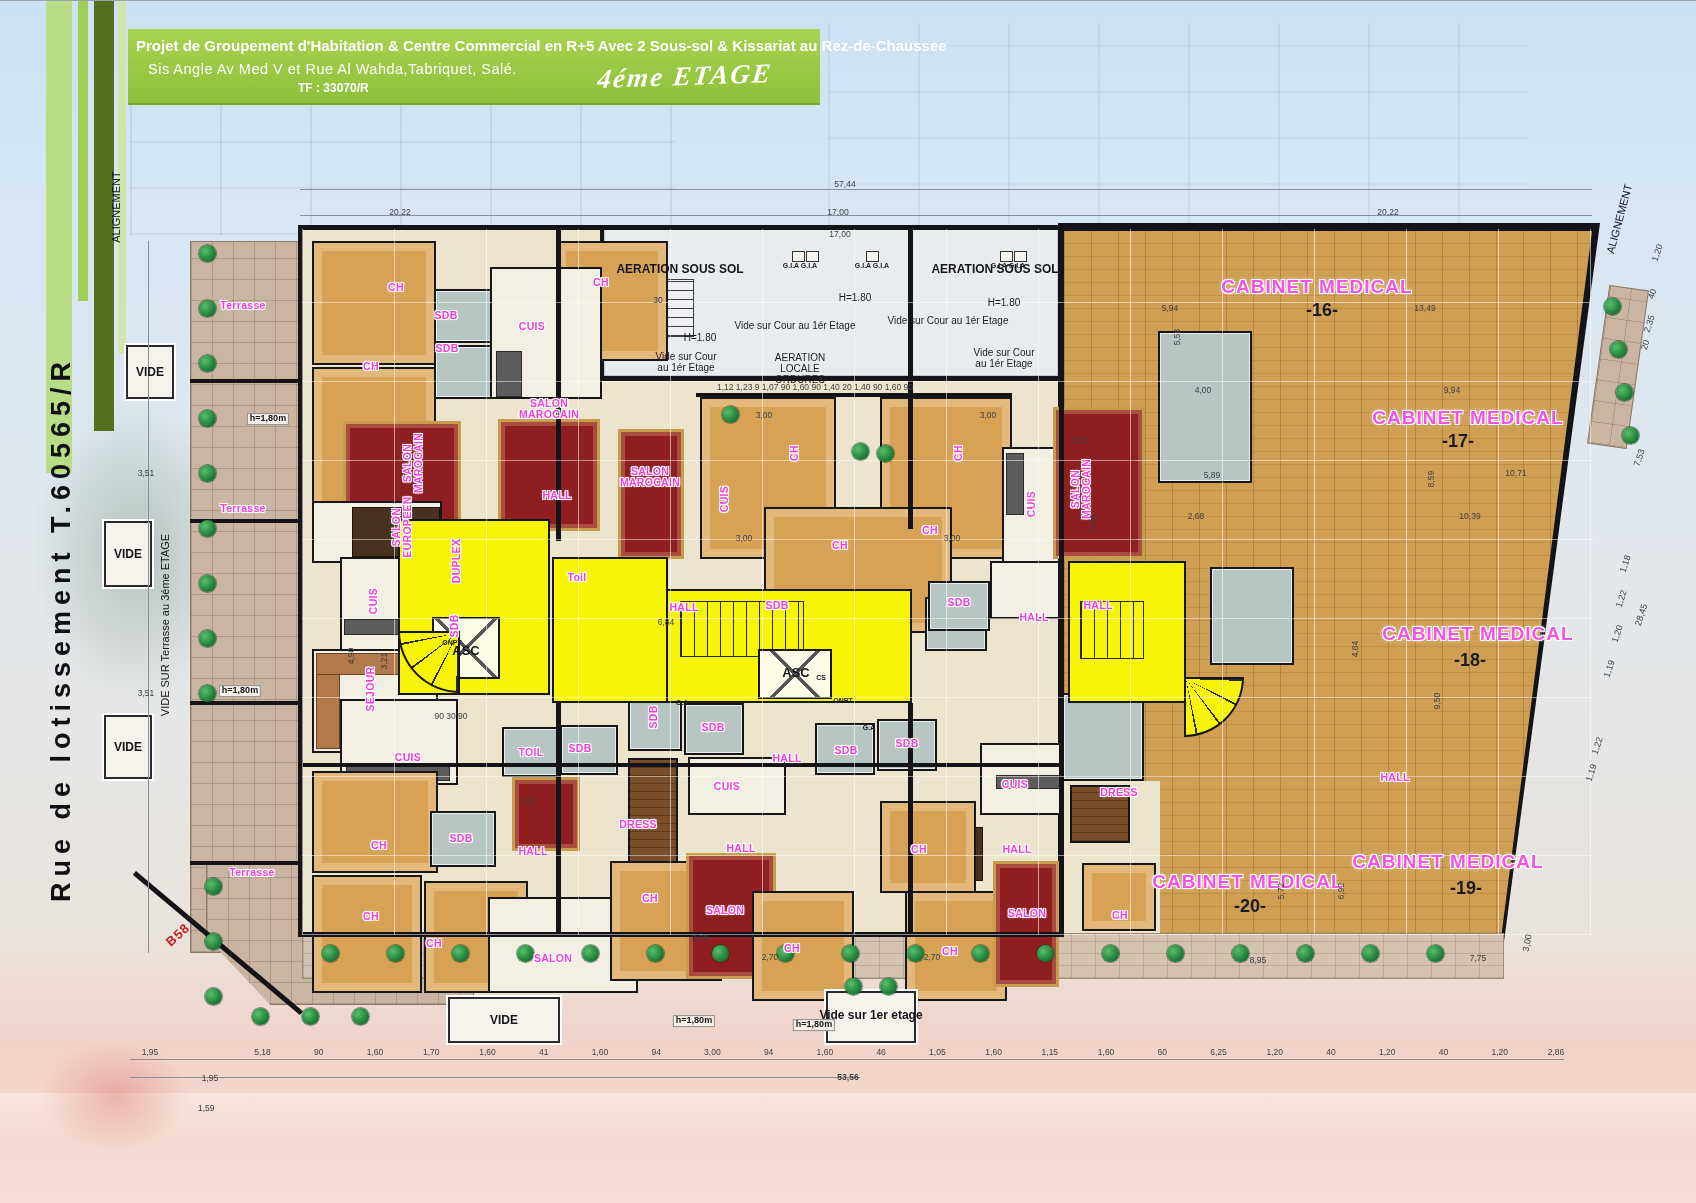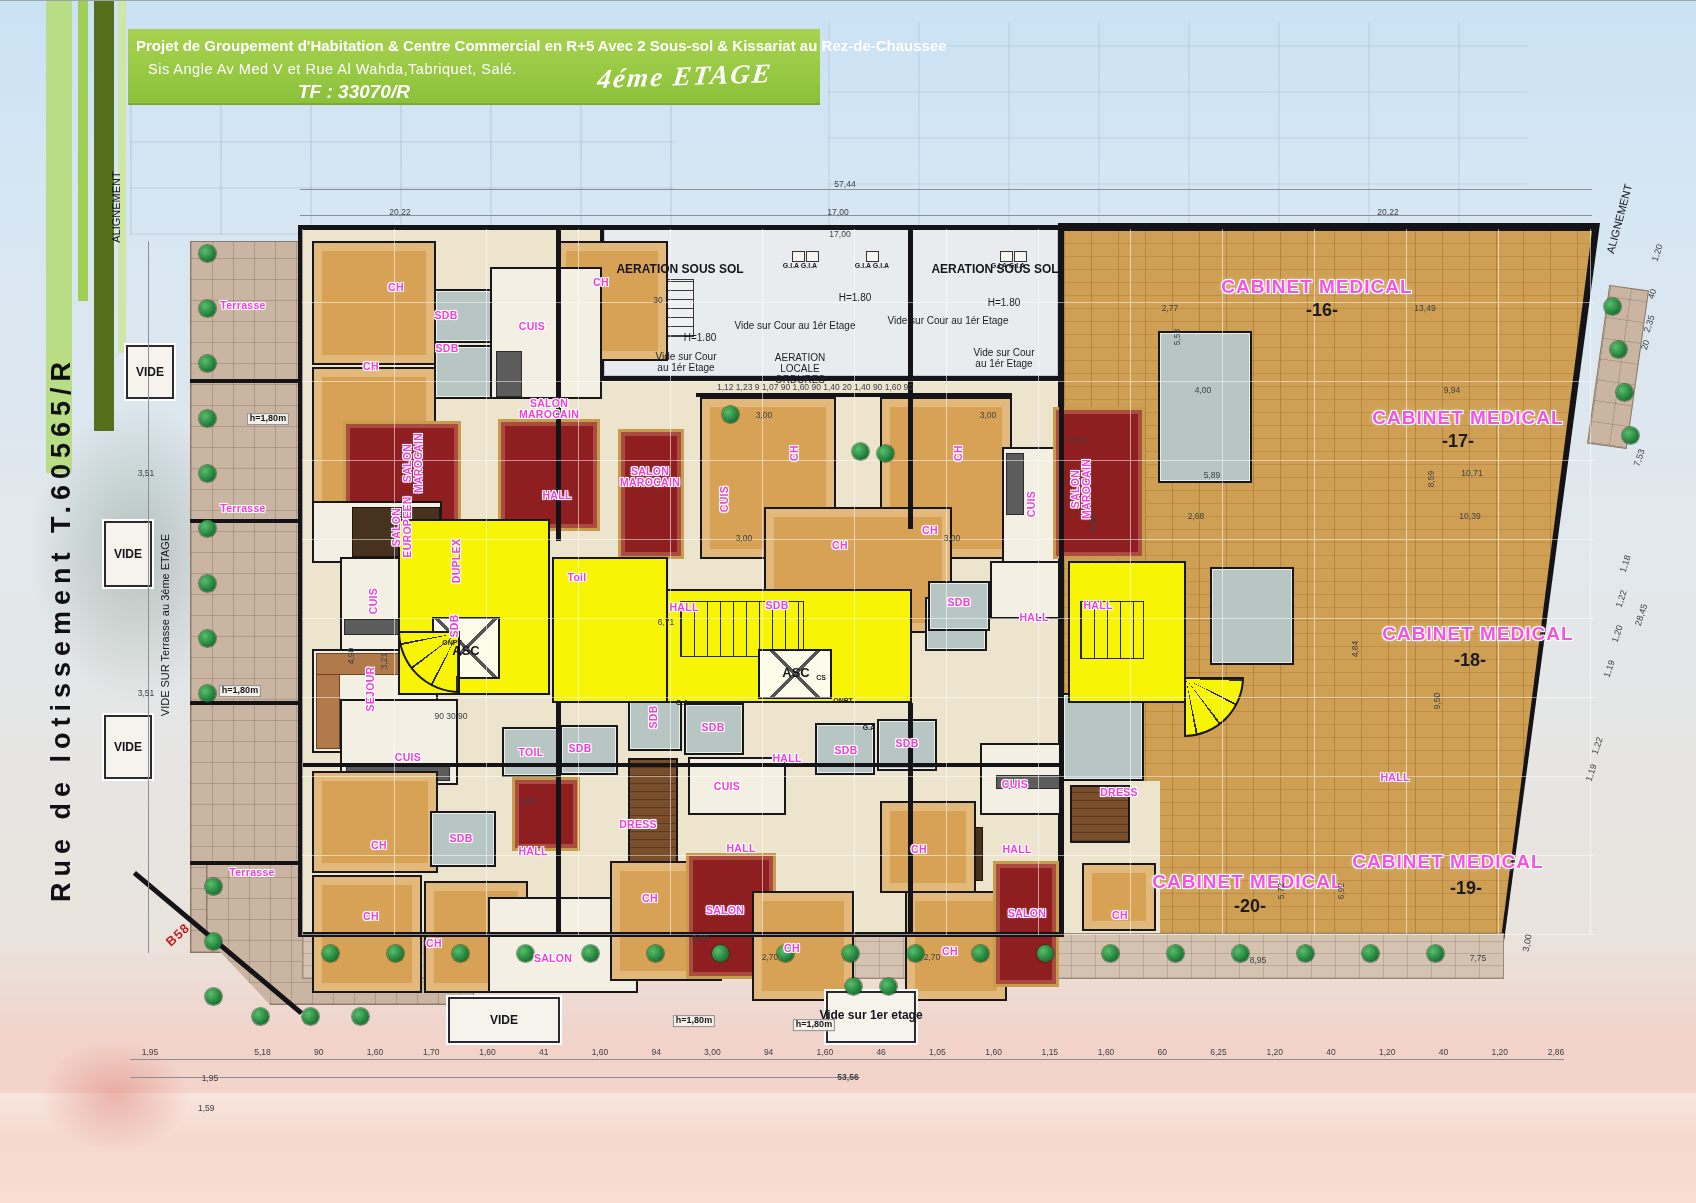--- a/index.html
+++ b/index.html
@@ -11,21 +11,21 @@
     background-image:repeating-linear-gradient(90deg,rgba(100,120,140,.18) 0 2px,transparent 2px 90px),
                      repeating-linear-gradient(0deg,rgba(100,120,140,.14) 0 2px,transparent 2px 46px);}
   .blob{background:radial-gradient(closest-side,rgba(96,124,96,.35),rgba(96,124,96,0));}
   .car{background:radial-gradient(closest-side,rgba(205,70,60,.30),rgba(205,70,60,0));}
   .band{background:linear-gradient(180deg,#f8e6de,#f5d9cf);}
   
   .gbar{}
   .hdr{background:linear-gradient(180deg,#a8d350,#8cc13a);border-bottom:2px solid #7da832;}
   .h1{color:#fff;font-weight:bold;font-size:15px;white-space:nowrap;}
   .h2{color:#fff;font-size:14.5px;white-space:nowrap;letter-spacing:.5px;}
-  .h3{color:#fff;font-size:19px;font-weight:bold;font-style:italic;}
+  .h3{color:#fff;font-size:12px;font-weight:bold;}
   .h4{color:#fff;font-family:"Liberation Serif",serif;font-style:italic;font-weight:bold;
       font-size:27px;transform:skewX(-8deg) rotate(-2deg);letter-spacing:2px;white-space:nowrap;}
   
   .p{position:absolute;box-sizing:border-box;}
   .cream{background:#ece4cd;}
   .tile{background:#c9b5a2;background-image:repeating-linear-gradient(90deg,rgba(80,60,40,.22) 0 1px,transparent 1px 21px),repeating-linear-gradient(0deg,rgba(80,60,40,.22) 0 1px,transparent 1px 21px);border:1px solid #8a7a68;}
   .tile2{background:#d4c3b0;background-image:repeating-linear-gradient(90deg,rgba(80,60,40,.18) 0 1px,transparent 1px 24px),repeating-linear-gradient(0deg,rgba(80,60,40,.18) 0 1px,transparent 1px 12px);border:1px solid #9b8a77;}
   .cham{clip-path:polygon(0 0,100% 0,100% 100%,24% 100%,0 52%);}
   .court{background:#e9ecef;border-left:4px solid #15151a;border-right:4px solid #15151a;border-bottom:5px solid #15151a;box-shadow:inset 0 0 0 1px #c3c9ce;}
   .outline{border:5px solid #141418;background:transparent;}
@@ -327,21 +327,21 @@
       <div class="lb dim" style="left: 451px; top: 716px; transform: translate(-50%, -50%);">90  30  90</div>
       <div class="lb dim" style="left: 385px; top: 660px; transform: translate(-50%, -50%) rotate(-90deg);">3,21</div>
       <div class="lb pk" style="left: 650px; top: 476px; transform: translate(-50%, -50%);">SALON
 MAROCAIN</div>
       <div class="lb pkv" style="left: 725px; top: 498px; transform: translate(-50%, -50%) rotate(-90deg);">CUIS</div>
       <div class="lb pkv" style="left: 795px; top: 452px; transform: translate(-50%, -50%) rotate(-90deg);">CH</div>
       <div class="lb pkv" style="left: 959px; top: 452px; transform: translate(-50%, -50%) rotate(-90deg);">CH</div>
       <div class="lb pk" style="left: 840px; top: 545px; transform: translate(-50%, -50%);">CH</div>
       <div class="lb pk" style="left: 930px; top: 530px; transform: translate(-50%, -50%);">CH</div>
       <div class="lb pk" style="left: 684px; top: 607px; transform: translate(-50%, -50%);">HALL</div>
-      <div class="lb dim" style="left: 666px; top: 622px; transform: translate(-50%, -50%);">6,71</div>
+      <div class="lb dim" style="left: 666px; top: 622px; transform: translate(-50%, -50%);">6,84</div>
       <div class="lb pk" style="left: 777px; top: 605px; transform: translate(-50%, -50%);">SDB</div>
       <div class="lb pk" style="left: 959px; top: 602px; transform: translate(-50%, -50%);">SDB</div>
       <div class="lb blk2" style="left: 796px; top: 672px; transform: translate(-50%, -50%);">ASC</div>
       <div class="lb xs" style="left: 821px; top: 677px; transform: translate(-50%, -50%);">CS</div>
       <div class="lb xs" style="left: 843px; top: 700px; transform: translate(-50%, -50%);">ONPT</div>
       <div class="lb xs" style="left: 452px; top: 642px; transform: translate(-50%, -50%);">ONPT</div>
       <div class="lb pkv" style="left: 1032px; top: 503px; transform: translate(-50%, -50%) rotate(-90deg);">CUIS</div>
       <div class="lb pkv" style="left: 1081px; top: 488px; transform: translate(-50%, -50%) rotate(-90deg);">SALON
 MAROCAIN</div>
       <div class="lb dim" style="left: 1078px; top: 440px; transform: translate(-50%, -50%);">3,10</div>
@@ -368,28 +368,28 @@
       <div class="lb pk" style="left: 371px; top: 916px; transform: translate(-50%, -50%);">CH</div>
       <div class="lb pk" style="left: 434px; top: 943px; transform: translate(-50%, -50%);">CH</div>
       <div class="lb pk" style="left: 533px; top: 851px; transform: translate(-50%, -50%);">HALL</div>
       <div class="lb pk" style="left: 553px; top: 958px; transform: translate(-50%, -50%);">SALON</div>
       <div class="lb pk" style="left: 1015px; top: 784px; transform: translate(-50%, -50%);">CUIS</div>
       <div class="lb pk" style="left: 1017px; top: 849px; transform: translate(-50%, -50%);">HALL</div>
       <div class="lb pk" style="left: 1027px; top: 913px; transform: translate(-50%, -50%);">SALON</div>
       <div class="lb pk" style="left: 919px; top: 849px; transform: translate(-50%, -50%);">CH</div>
       <div class="lb pk" style="left: 1119px; top: 792px; transform: translate(-50%, -50%);">DRESS</div>
       <div class="lb pk" style="left: 1120px; top: 915px; transform: translate(-50%, -50%);">CH</div>
-      <div class="lb dim" style="left: 1170px; top: 308px; transform: translate(-50%, -50%);">2,77</div>
+      <div class="lb dim" style="left: 1170px; top: 308px; transform: translate(-50%, -50%);">5,94</div>
       <div class="lb dim" style="left: 1425px; top: 308px; transform: translate(-50%, -50%);">13,49</div>
       <div class="lb dim" style="left: 1178px; top: 336px; transform: translate(-50%, -50%) rotate(-90deg);">5,58</div>
       <div class="lb dim" style="left: 1203px; top: 390px; transform: translate(-50%, -50%);">4,00</div>
       <div class="lb dim" style="left: 1212px; top: 475px; transform: translate(-50%, -50%);">5,89</div>
       <div class="lb dim" style="left: 1196px; top: 516px; transform: translate(-50%, -50%);">2,68</div>
       <div class="lb dim" style="left: 1452px; top: 390px; transform: translate(-50%, -50%);">9,94</div>
-      <div class="lb dim" style="left: 1472px; top: 473px; transform: translate(-50%, -50%);">10,71</div>
+      <div class="lb dim" style="left: 1516px; top: 473px; transform: translate(-50%, -50%);">10,71</div>
       <div class="lb dim" style="left: 1470px; top: 516px; transform: translate(-50%, -50%);">10,39</div>
       <div class="lb dim" style="left: 1432px; top: 478px; transform: translate(-50%, -50%) rotate(-90deg);">8,59</div>
       <div class="lb dim" style="left: 1356px; top: 648px; transform: translate(-50%, -50%) rotate(-90deg);">4,84</div>
       <div class="lb dim" style="left: 1438px; top: 700px; transform: translate(-50%, -50%) rotate(-90deg);">9,50</div>
       <div class="lb dim" style="left: 1258px; top: 960px; transform: translate(-50%, -50%);">8,95</div>
       <div class="lb dim" style="left: 1478px; top: 958px; transform: translate(-50%, -50%);">7,75</div>
       <div class="lb dim" style="left: 1282px; top: 890px; transform: translate(-50%, -50%) rotate(-90deg);">5,72</div>
       <div class="lb dim" style="left: 1342px; top: 890px; transform: translate(-50%, -50%) rotate(-90deg);">6,92</div>
       <div class="lb dim" style="left: 146px; top: 473px; transform: translate(-50%, -50%);">3,51</div>
       <div class="lb dim" style="left: 146px; top: 693px; transform: translate(-50%, -50%);">3,51</div>

